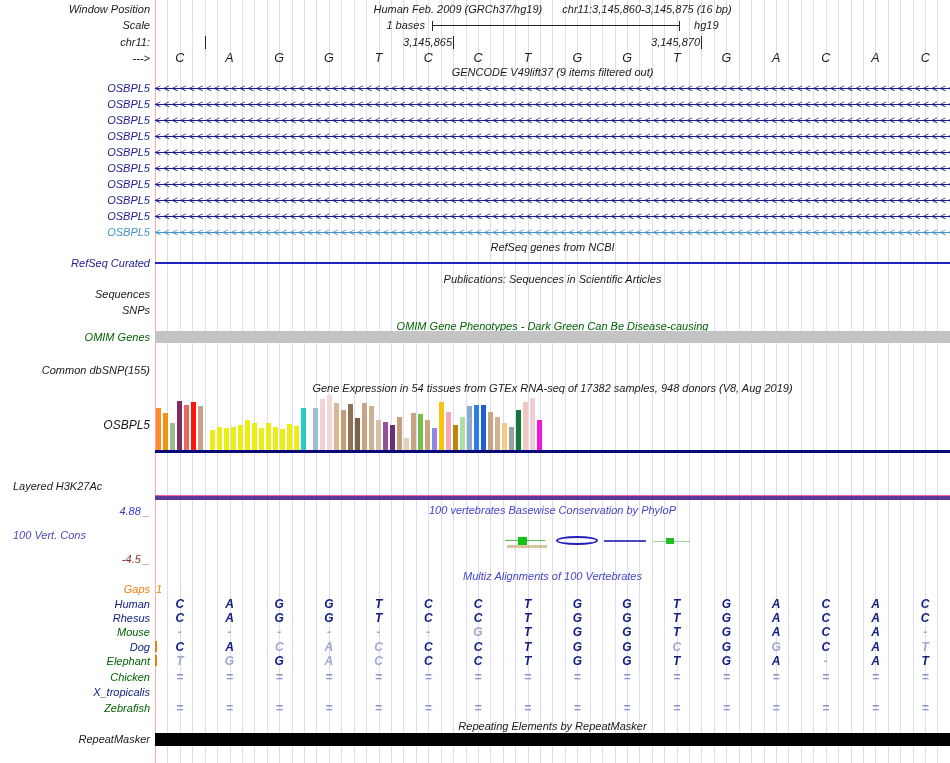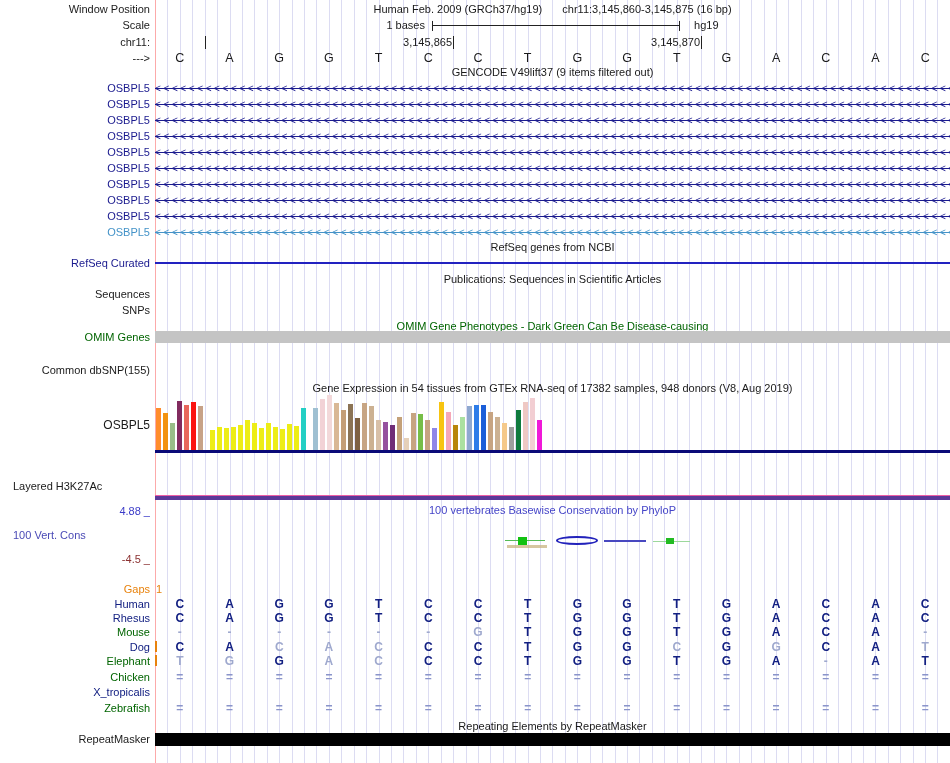--- a/index.html
+++ b/index.html
@@ -1,17 +1,17 @@
 <!DOCTYPE html>
 <html><head>
 <meta charset="utf-8">
 <style>
   html,body{margin:0;padding:0;background:#fff;}
   #browser{position:relative;width:950px;height:763px;background:#fff;
-    font-family:"Liberation Sans","DejaVu Sans",sans-serif;font-size:11px;color:#1a1a1a;overflow:hidden;}
+    font-family:"Liberation Sans","DejaVu Sans",sans-serif;font-size:11px;color:#1a1a1a;overflow:hidden;font-style:italic;}
   .abs{position:absolute;}
   
   #guides{left:155px;top:0;width:795px;height:763px;
     background:repeating-linear-gradient(to right,#dcdcf2 0,#dcdcf2 1px,transparent 1px,transparent 12.42px);}
   #boundary{left:155px;top:0;width:1px;height:763px;background:#fcaaaa;}
   .lbl{position:absolute;right:800px;transform:translateY(-50%);white-space:nowrap;}
   .lbl-left{position:absolute;left:13px;transform:translateY(-50%);white-space:nowrap;}
   .title{position:absolute;left:155px;width:795px;text-align:center;transform:translateY(-50%);white-space:nowrap;}
   .navy{color:#1a1a8e;}
   .green{color:#006400;}
@@ -202,20 +202,21 @@
   <div class="lbl-left" style="top:535px;color:#4a4ab6">100 Vert. Cons</div>
   <div class="lbl" style="top:559px;color:#8b3030">-4.5 _</div>
   <div class="abs" style="left:505px;top:540px;width:40px;height:1px;background:#55bb55"></div>
   <div class="abs" style="left:518px;top:537px;width:9px;height:8px;background:#12c212"></div>
   <div class="abs" style="left:507px;top:545px;width:40px;height:3px;background:#c8b480;opacity:.75"></div>
   <div class="abs" style="left:556px;top:536px;width:42px;height:9px;border:2px solid #2222bb;border-radius:50%;box-sizing:border-box"></div>
   <div class="abs" style="left:604px;top:540px;width:42px;height:2px;background:#4848c0"></div>
   <div class="abs" style="left:653px;top:541px;width:37px;height:1px;background:#9cd89c"></div>
   <div class="abs" style="left:666px;top:538px;width:8px;height:6px;background:#22bb22"></div>
 
+  <div class="title blue" style="top:576px">Multiz Alignments of 100 Vertebrates</div>
   <div id="multiz-rows">
       <div class="lbl" style="top: 589px; color: rgb(232, 130, 12);">Gaps</div>
       <div class="abs" style="left: 156px; top: 589px; transform: translateY(-50%); color: rgb(232, 130, 12);">1</div>
       <div class="lbl" style="top: 604px; color: rgb(19, 32, 130);">Human</div>
       <div class="seqrow abs" style="left: 0px; top: 0px;">
         <span style="left: 179.844px; top: 604px; color: rgb(19, 32, 130);">C</span>
         <span style="left: 229.531px; top: 604px; color: rgb(19, 32, 130);">A</span>
         <span style="left: 279.219px; top: 604px; color: rgb(19, 32, 130);">G</span>
         <span style="left: 328.906px; top: 604px; color: rgb(19, 32, 130);">G</span>
         <span style="left: 378.594px; top: 604px; color: rgb(19, 32, 130);">T</span>

